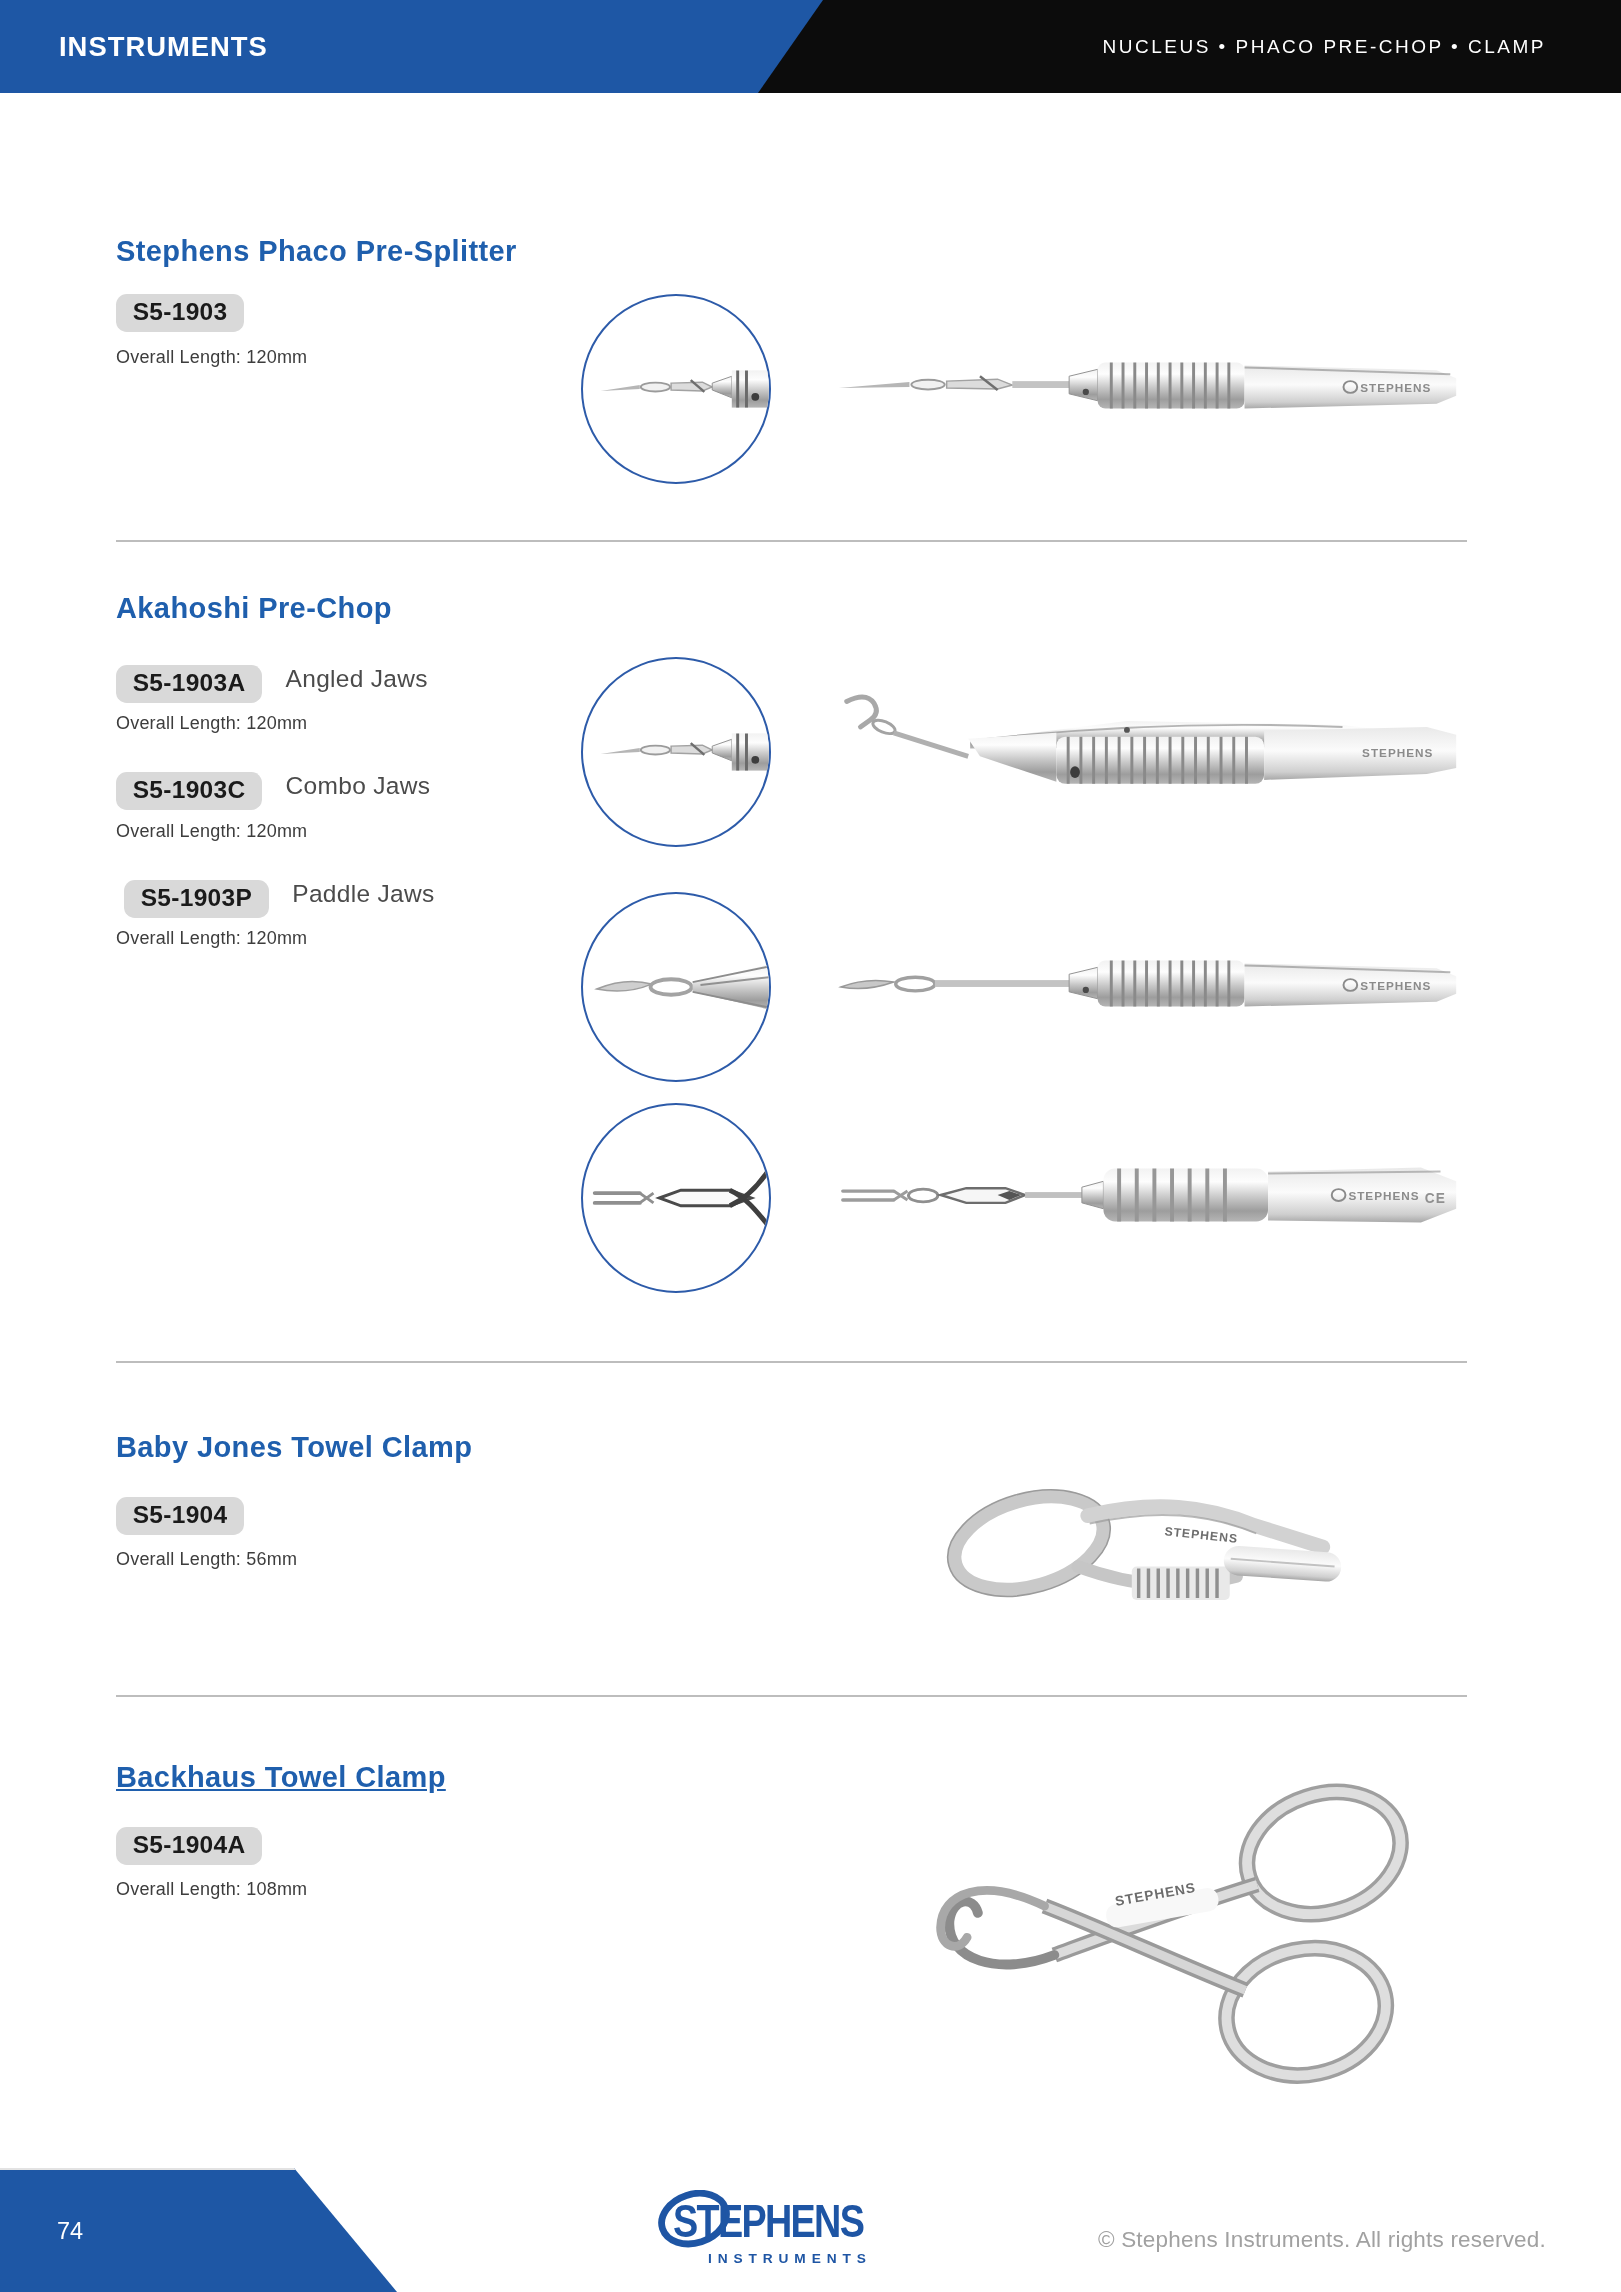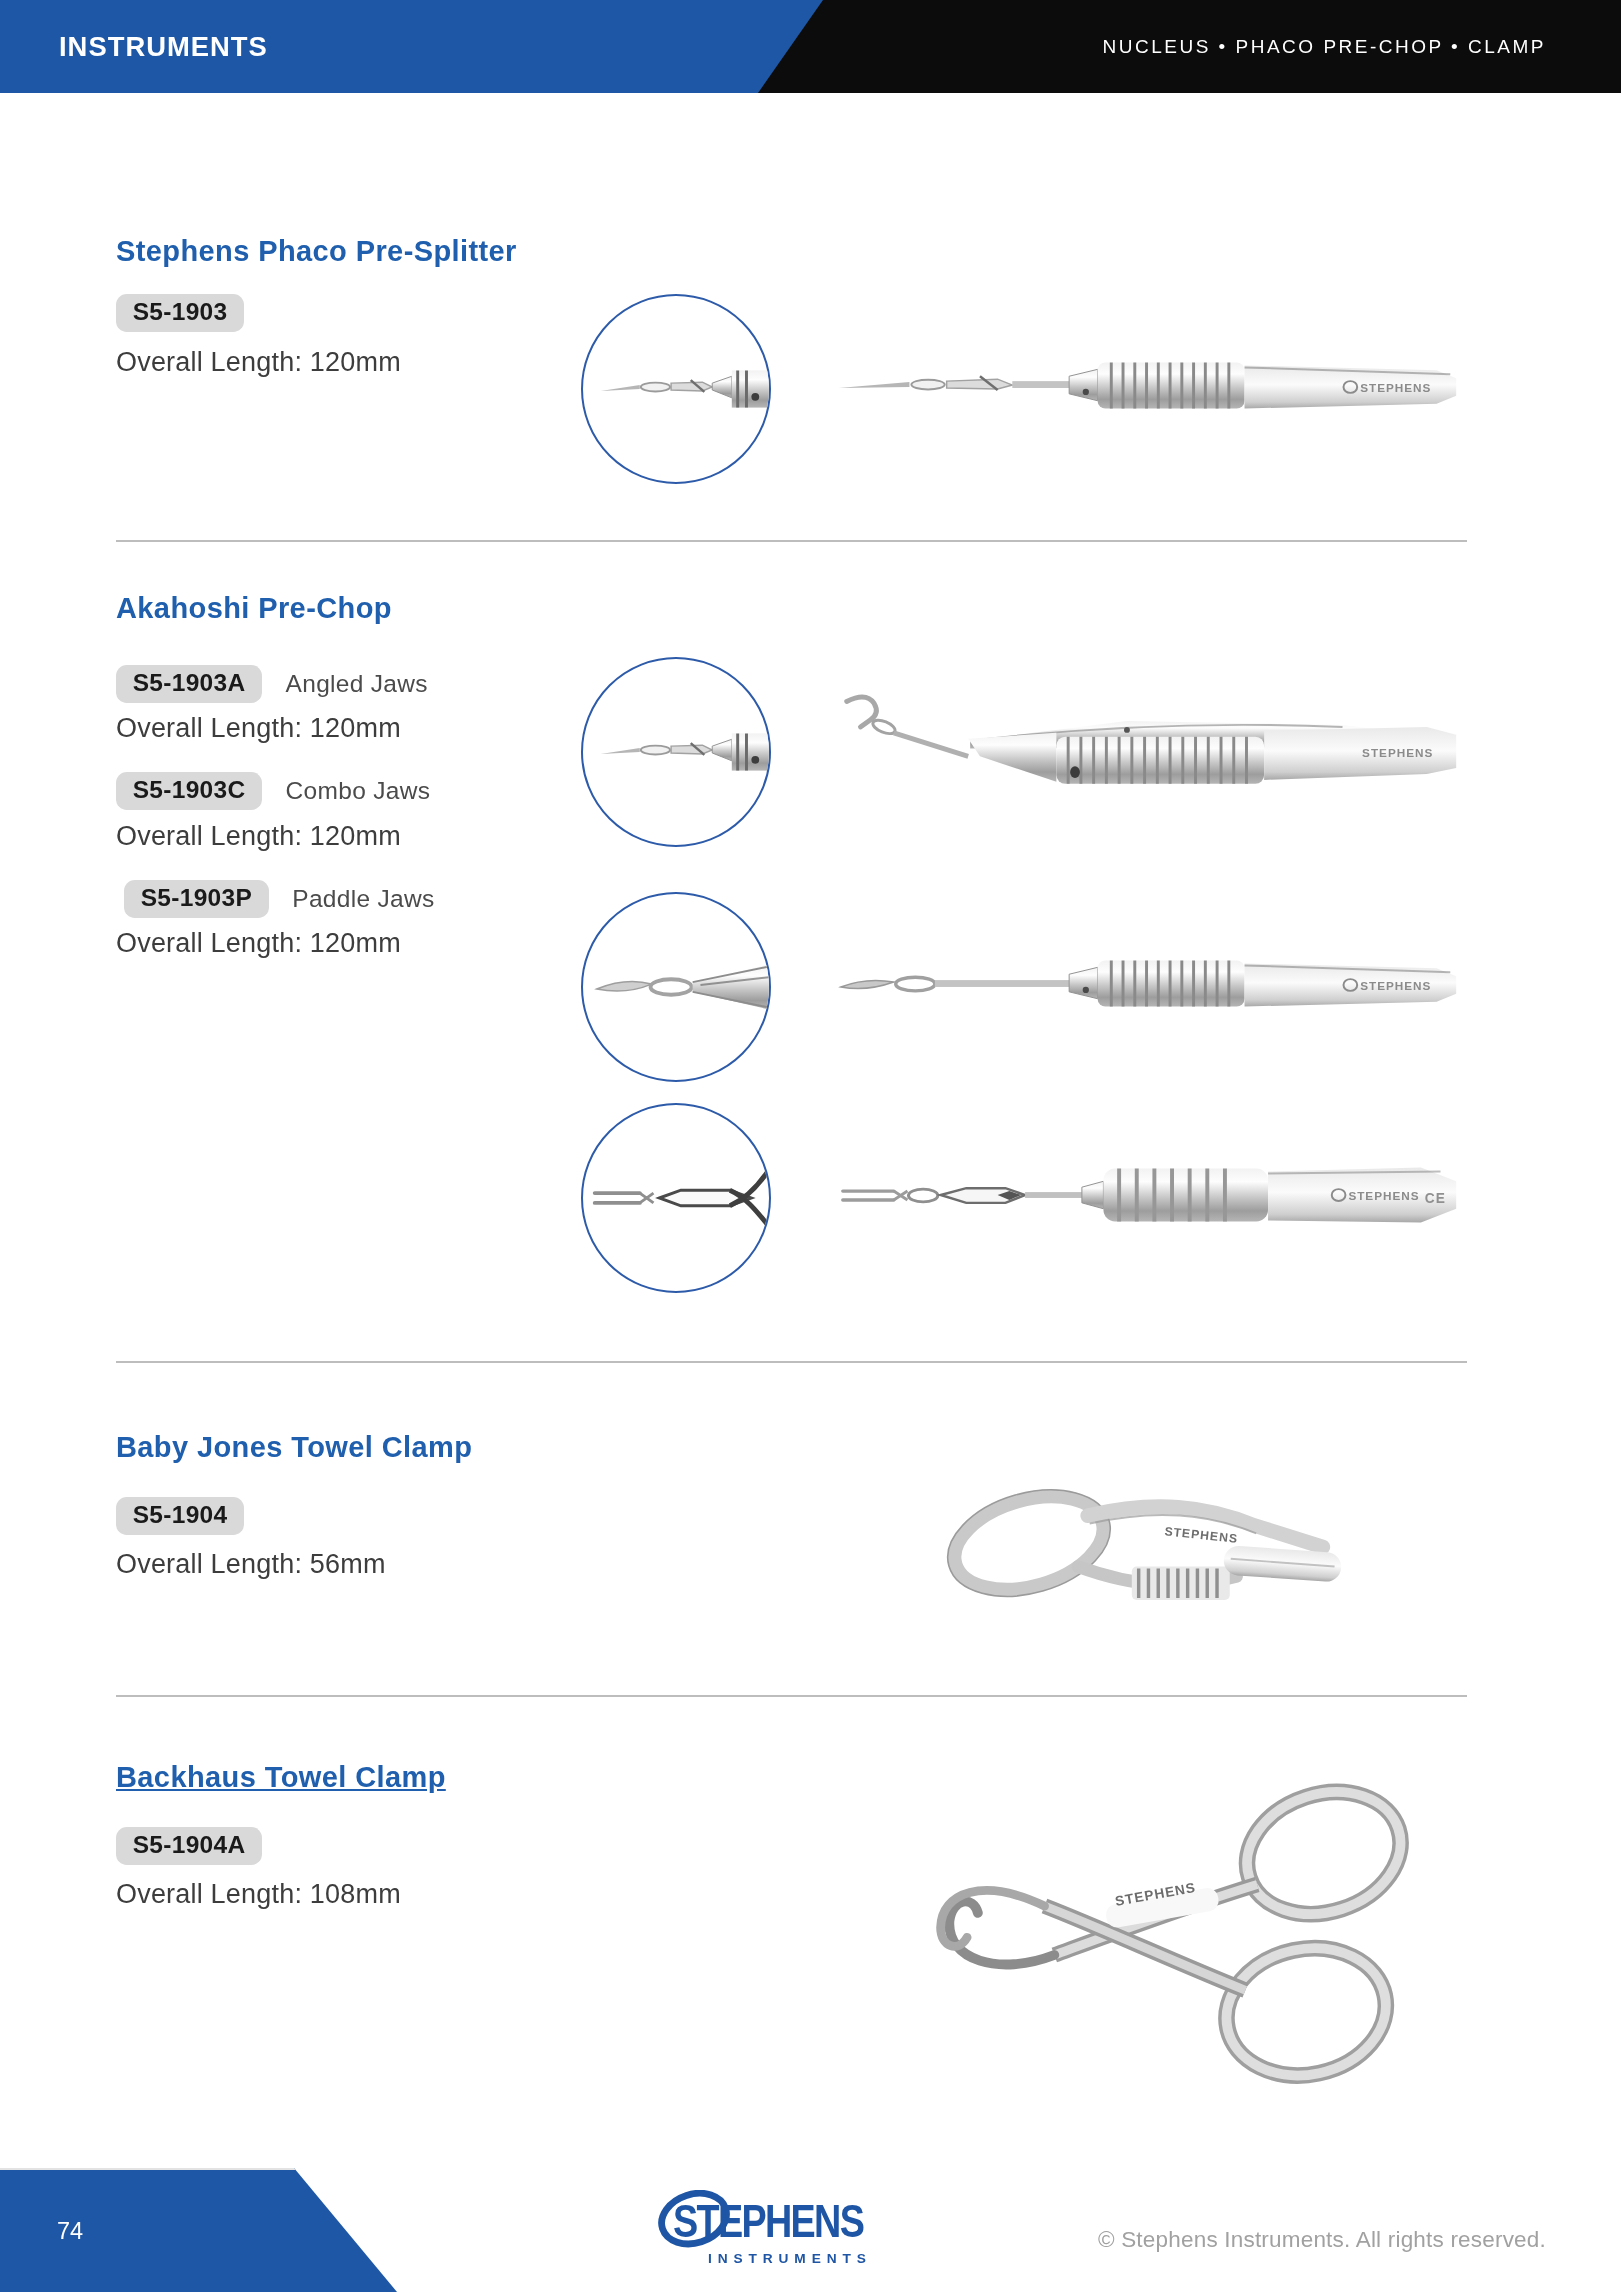--- a/index.html
+++ b/index.html
@@ -11,25 +11,25 @@
   
   .header{position:absolute;left:0;top:0;width:1621px;height:93px;background:#0c0c0c;}
   .header-blue{position:absolute;left:0;top:0;width:1621px;height:93px;background:#1e57a5;
     clip-path:polygon(0 0,823px 0,758px 93px,0 93px);}
   .header-left{position:absolute;left:59px;top:0;height:93px;line-height:93px;
     color:#ffffff;font-size:27.4px;font-weight:bold;letter-spacing:1px;}
   .header-right{position:absolute;right:75px;top:0;height:93px;line-height:93px;
     color:#ffffff;font-size:19px;font-weight:500;letter-spacing:2.5px;}
   
   .section-title{position:absolute;left:116px;color:#1f5fad;font-size:29px;font-weight:bold;letter-spacing:0.4px;white-space:nowrap;}
-  .badge-row{position:absolute;left:116px;display:flex;align-items:center;gap:23.5px;}
+  .badge-row{position:absolute;left:116px;display:flex;gap:23.5px;}
   .sku-badge{display:inline-block;background:#d9d9d9;border-radius:10.8px;
     padding:3.9px 16.7px 5.9px 16.7px;font-size:24.5px;font-weight:bold;color:#1a1a1a;letter-spacing:0.3px;}
   .variant-label{font-size:24.5px;color:#4b4b4b;letter-spacing:0.3px;}
-  .length-label{position:absolute;left:116px;font-size:27px;color:#3d3d3d;letter-spacing:0.2px;}
+  .length-label{position:absolute;left:116px;font-size:18px;color:#3d3d3d;letter-spacing:0.2px;}
   .divider{position:absolute;left:116px;width:1351px;height:2px;background:#bdbdbd;}
   
   .detail-circle{position:absolute;width:186px;height:186px;border:2.5px solid #2d5ba9;
     border-radius:50%;background:#ffffff;overflow:hidden;}
   .detail-circle svg{display:block;}
   .inst{position:absolute;}
   .eng{font-family:"Liberation Sans", sans-serif;font-weight:bold;letter-spacing:1px;}
   
   .footer-wedge{position:absolute;left:0;top:2168px;width:1621px;height:124px;background:#1e57a5;
     clip-path:polygon(0 0,294px 0,397px 124px,0 124px);border-top:2px solid #e3e3e3;box-sizing:border-box;}

